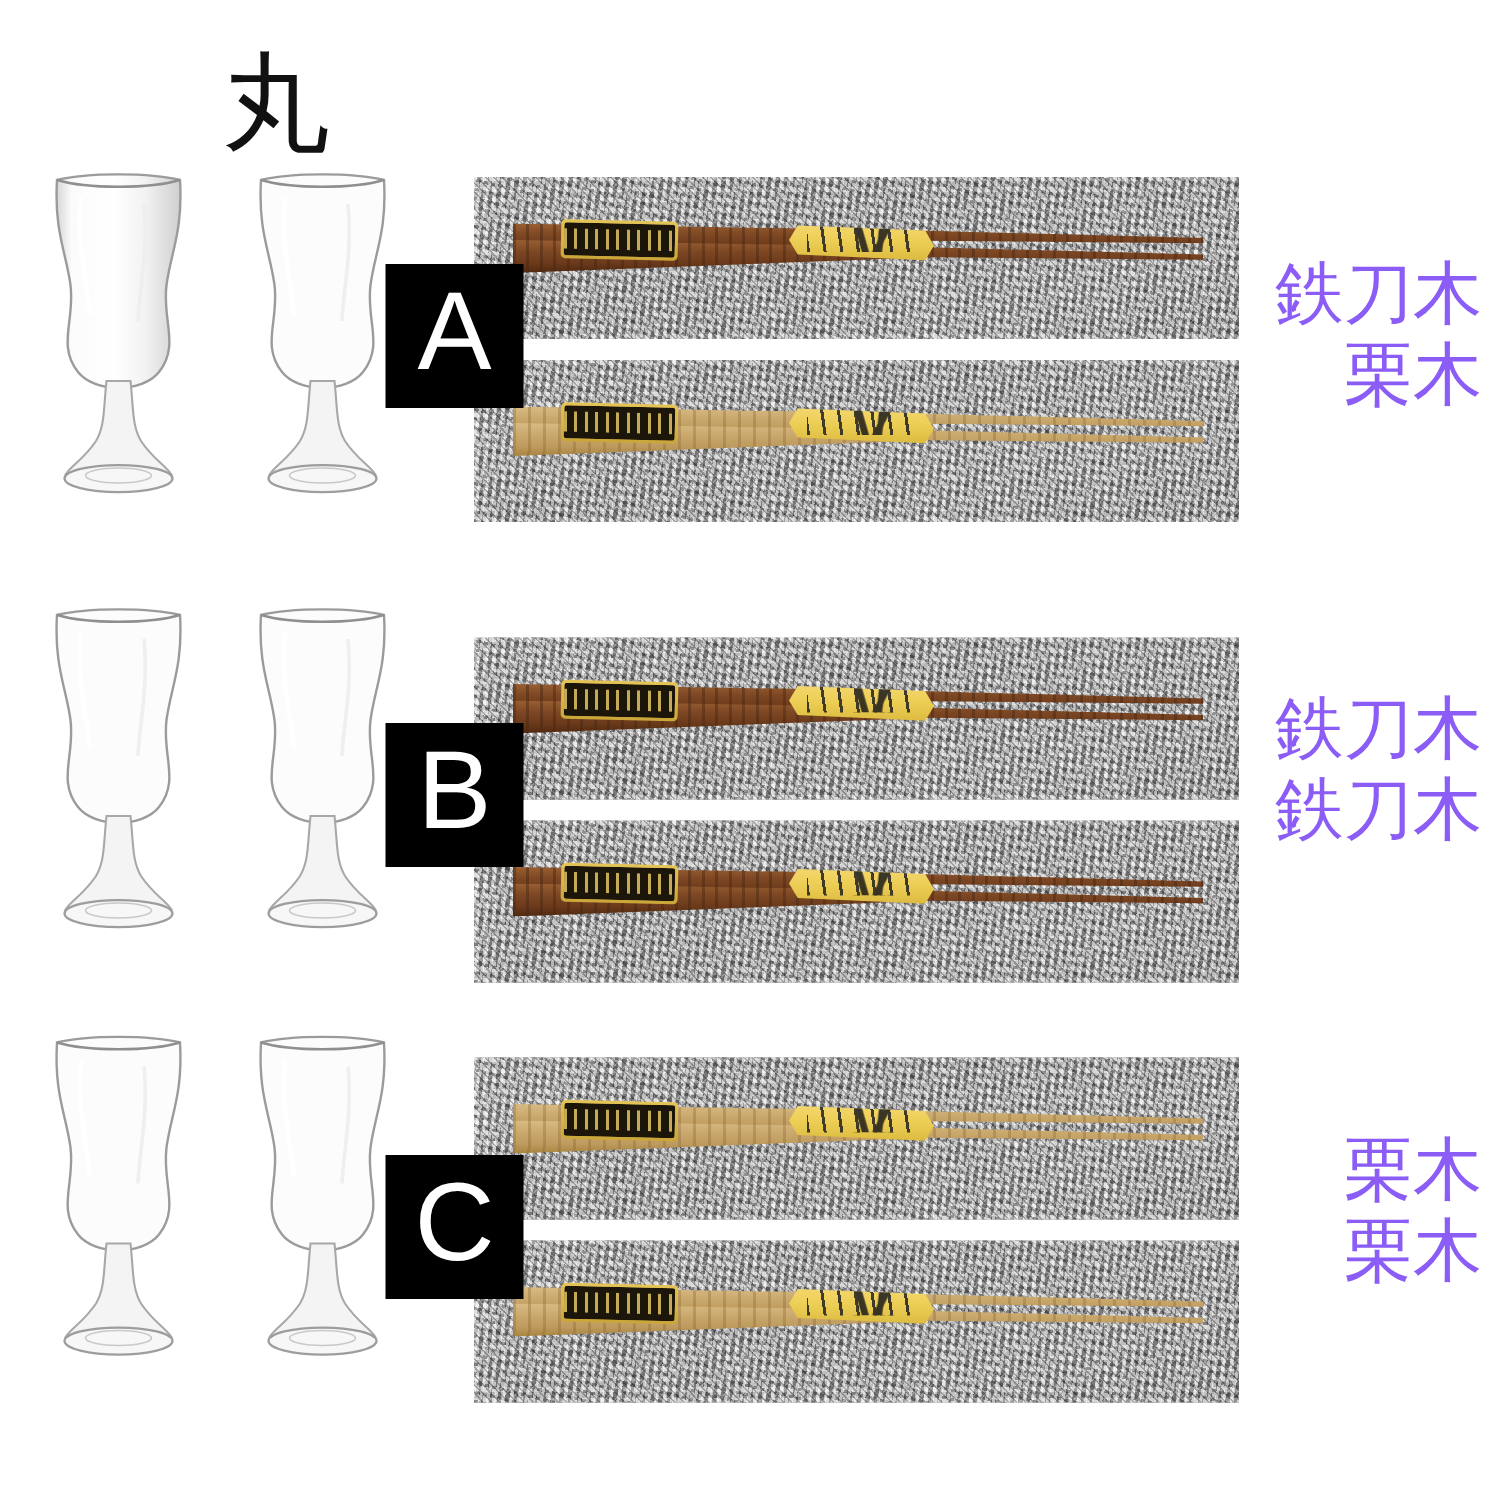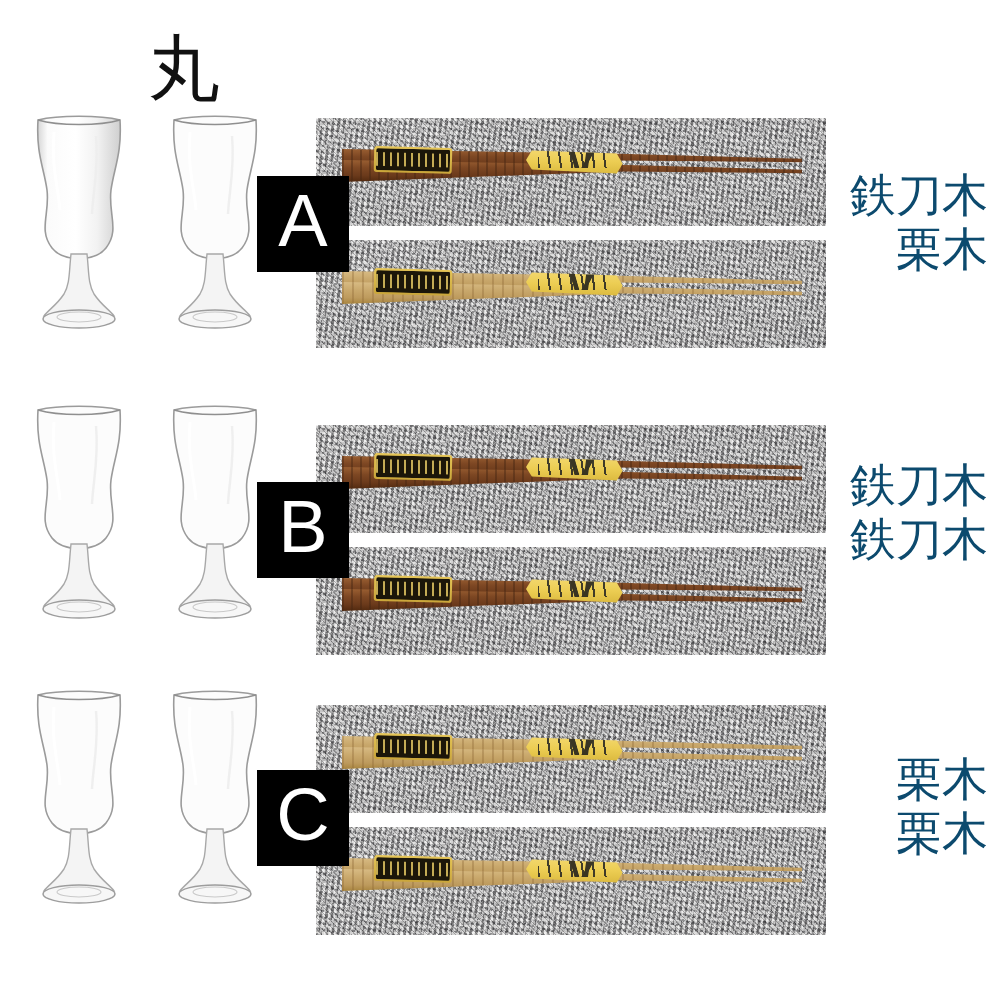--- a/index.html
+++ b/index.html
@@ -172,21 +172,21 @@
 
   
   .names {
     position: absolute;
     right: 12px;
     width: 200px;
     text-align: right;
     font-family: "DejaVu Sans", "Liberation Sans", sans-serif;
     font-size: 46px;
     line-height: 54px;
-    color: #0c4a6e;
+    color: #8b5cf6;
     user-select: none;
   }
   .names-a { top: 168px; }
   .names-b { top: 458px; }
   .names-c { top: 752px; }
   .names div { white-space: nowrap; }
 </style>
 </head>
 <body>
 

